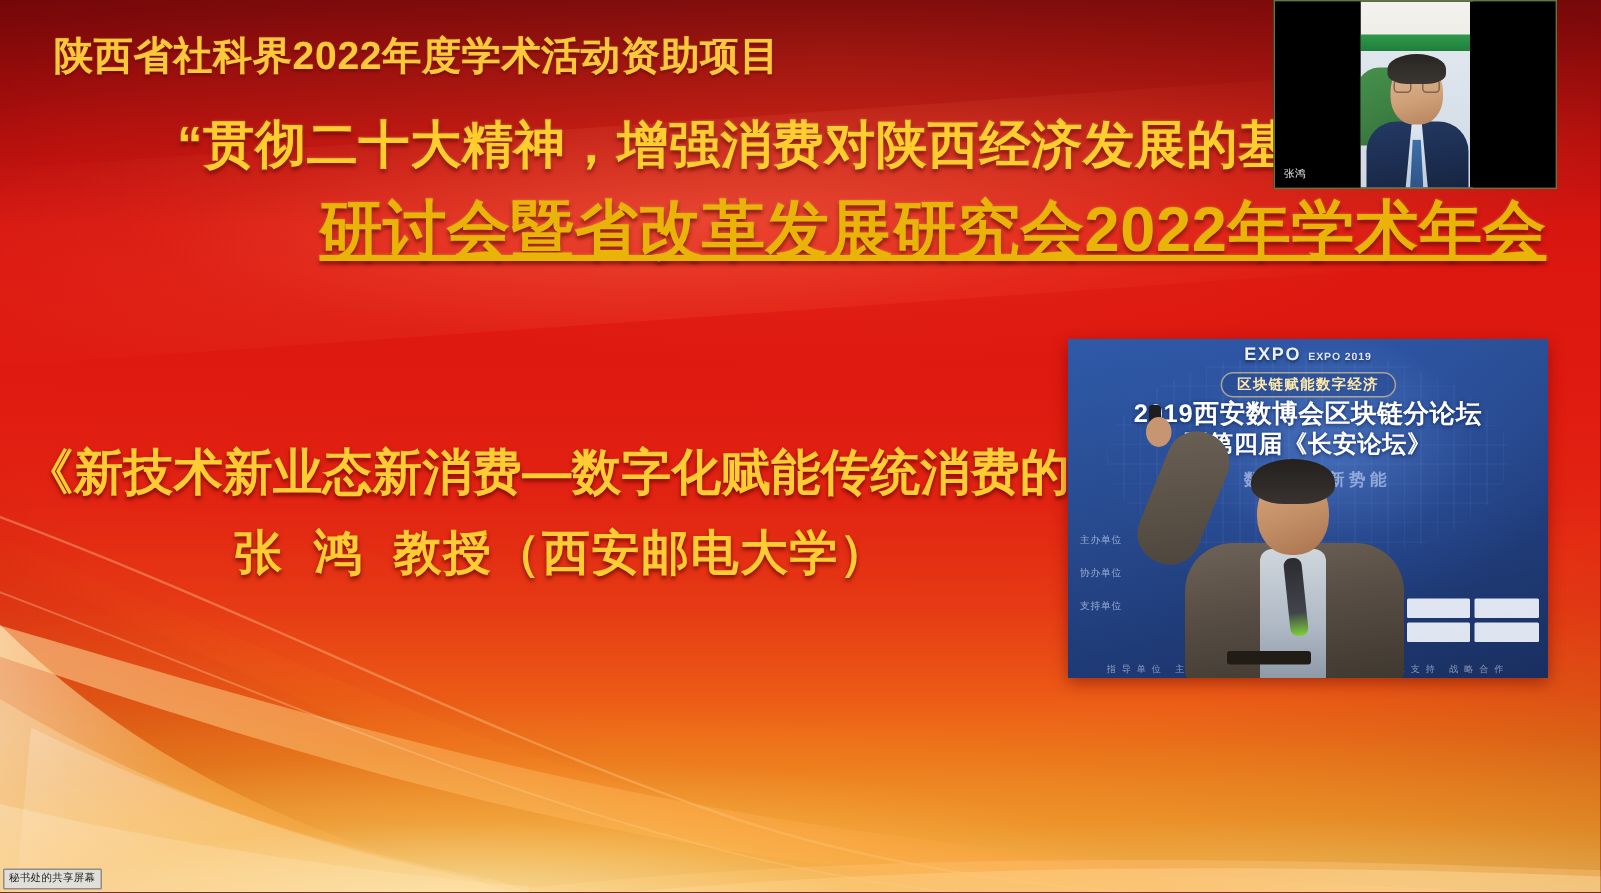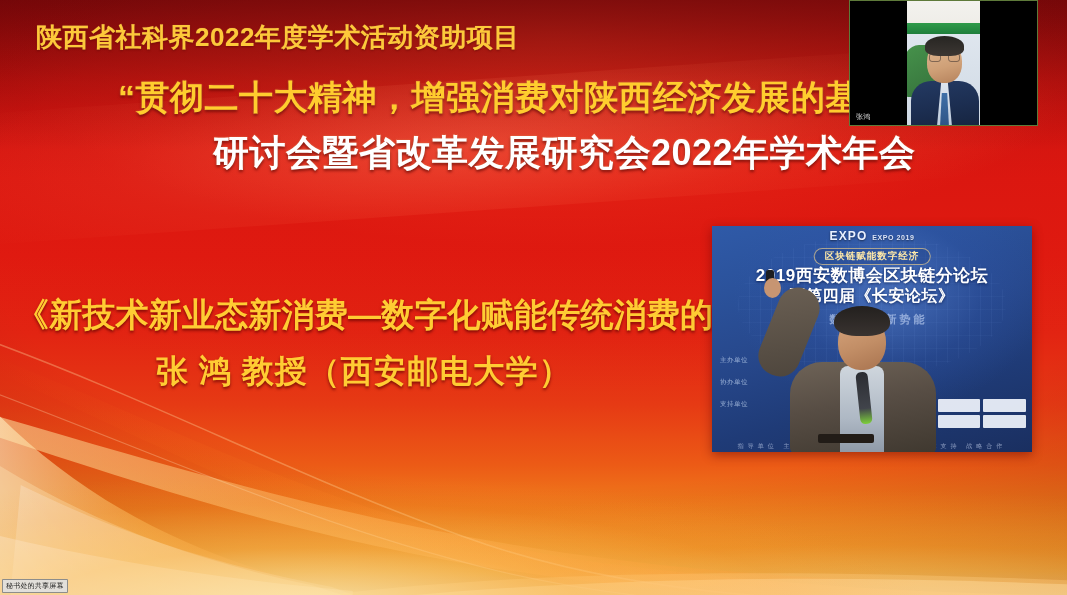--- a/index.html
+++ b/index.html
@@ -115,27 +115,28 @@
     color: #ffcd2e;
     letter-spacing: 0.5px;
     text-shadow: 0 2px 3px rgba(90,0,0,0.72), 0 0 2px rgba(255,225,140,0.45);
     white-space: nowrap;
   }
 
   .line-title2 {
     position: absolute;
     left: 213px;
     top: 130px;
-    font-size: 36px;
+    font-size: 42px;
     line-height: 46px;
     font-weight: 700;
-    color: #ffffff;
+    color: #eab308;
     letter-spacing: 0.5px;
     text-shadow: 0 2px 3px rgba(90,0,0,0.72), 0 0 2px rgba(255,225,140,0.45);
     white-space: nowrap;
+    text-decoration: underline;
   }
 
   .line-topic {
     position: absolute;
     left: 16px;
     top: 292px;
     font-size: 33px;
     line-height: 46px;
     font-weight: 700;
     color: #ffcc33;
@@ -148,20 +149,21 @@
     position: absolute;
     left: 156px;
     top: 348px;
     font-size: 32px;
     line-height: 46px;
     font-weight: 700;
     color: #ffcc33;
     letter-spacing: 1px;
     text-shadow: 0 2px 3px rgba(90,0,0,0.70);
     white-space: nowrap;
+    font-family: Liberation Mono, monospace;
   }
 
   
   .photo {
     position: absolute;
     left: 712px;
     top: 226px;
     width: 320px;
     height: 226px;
     overflow: hidden;

